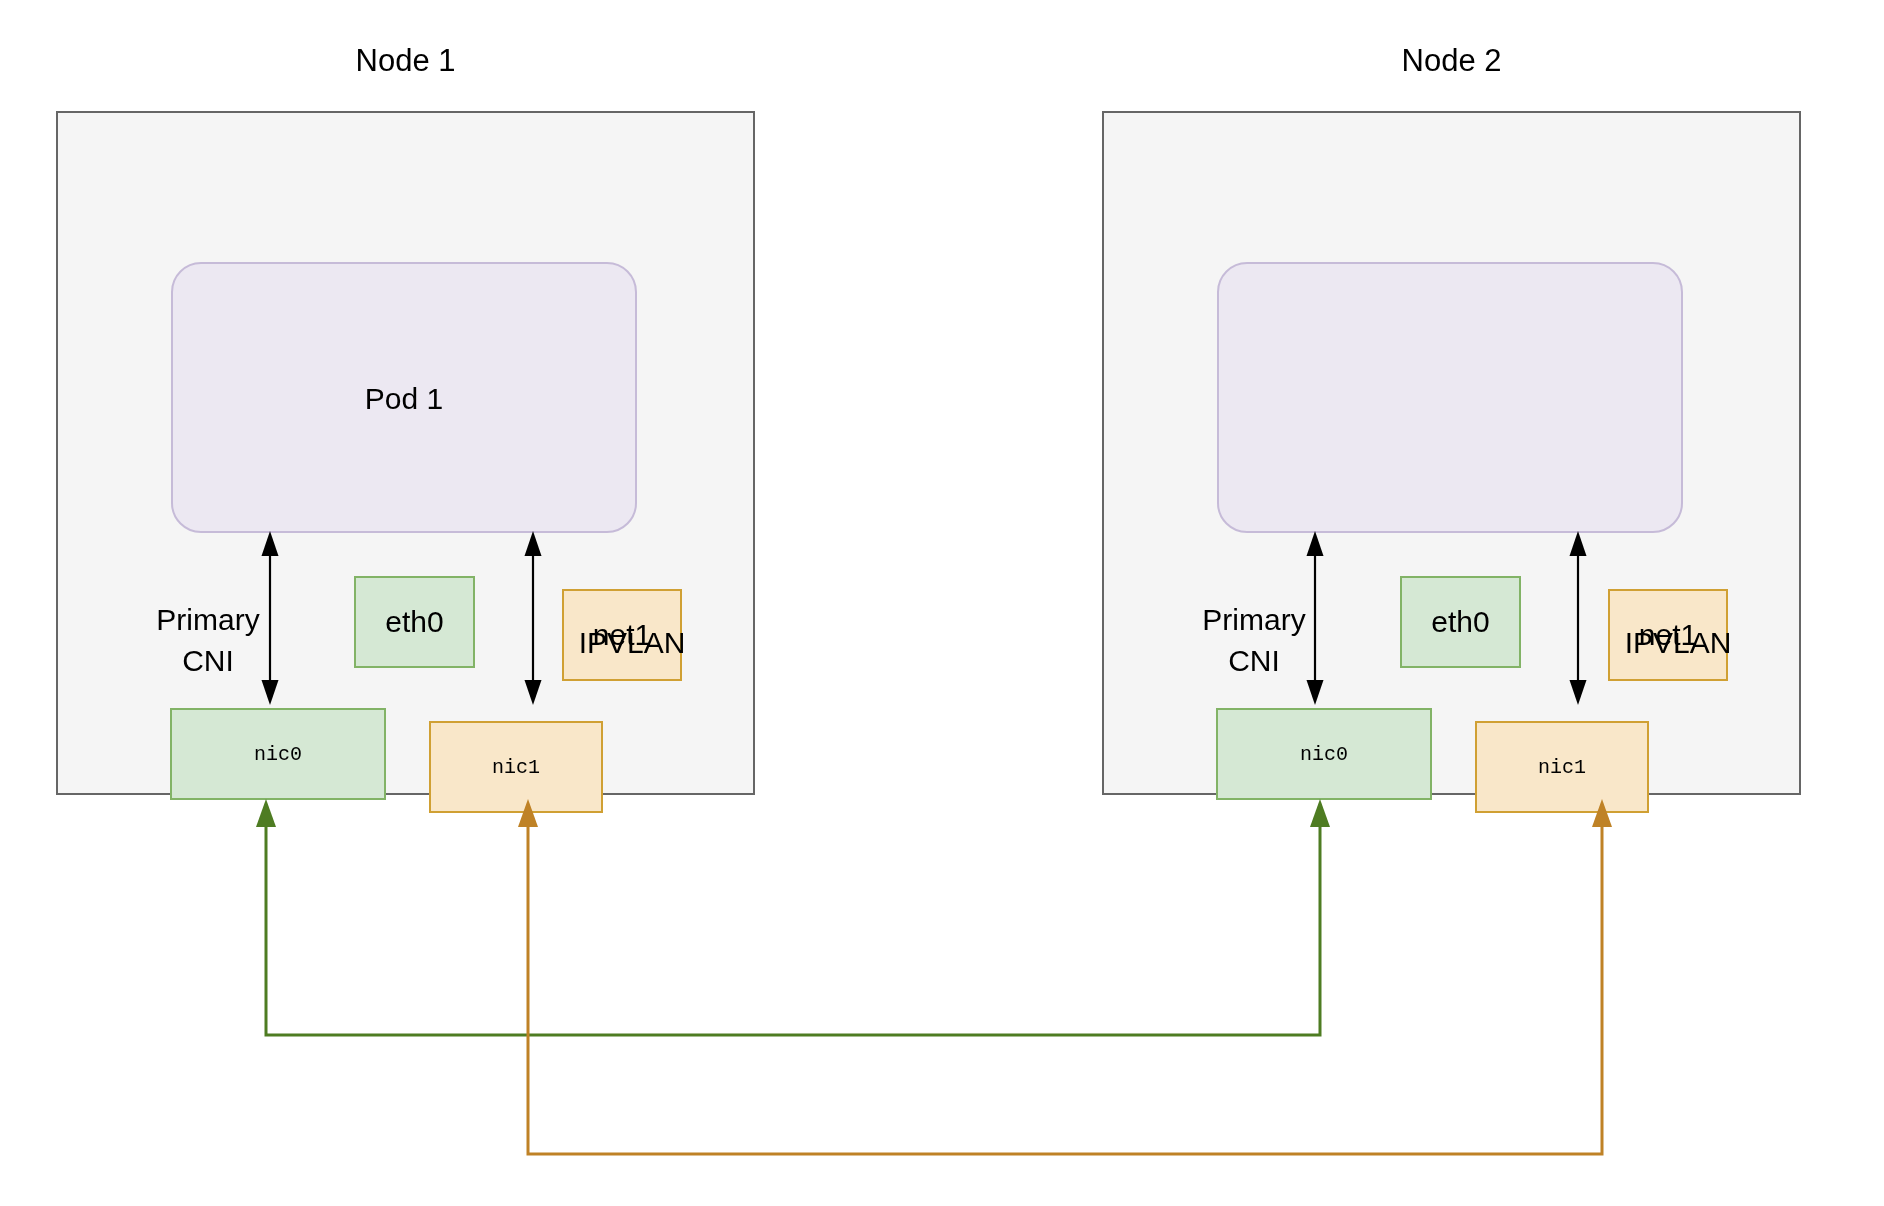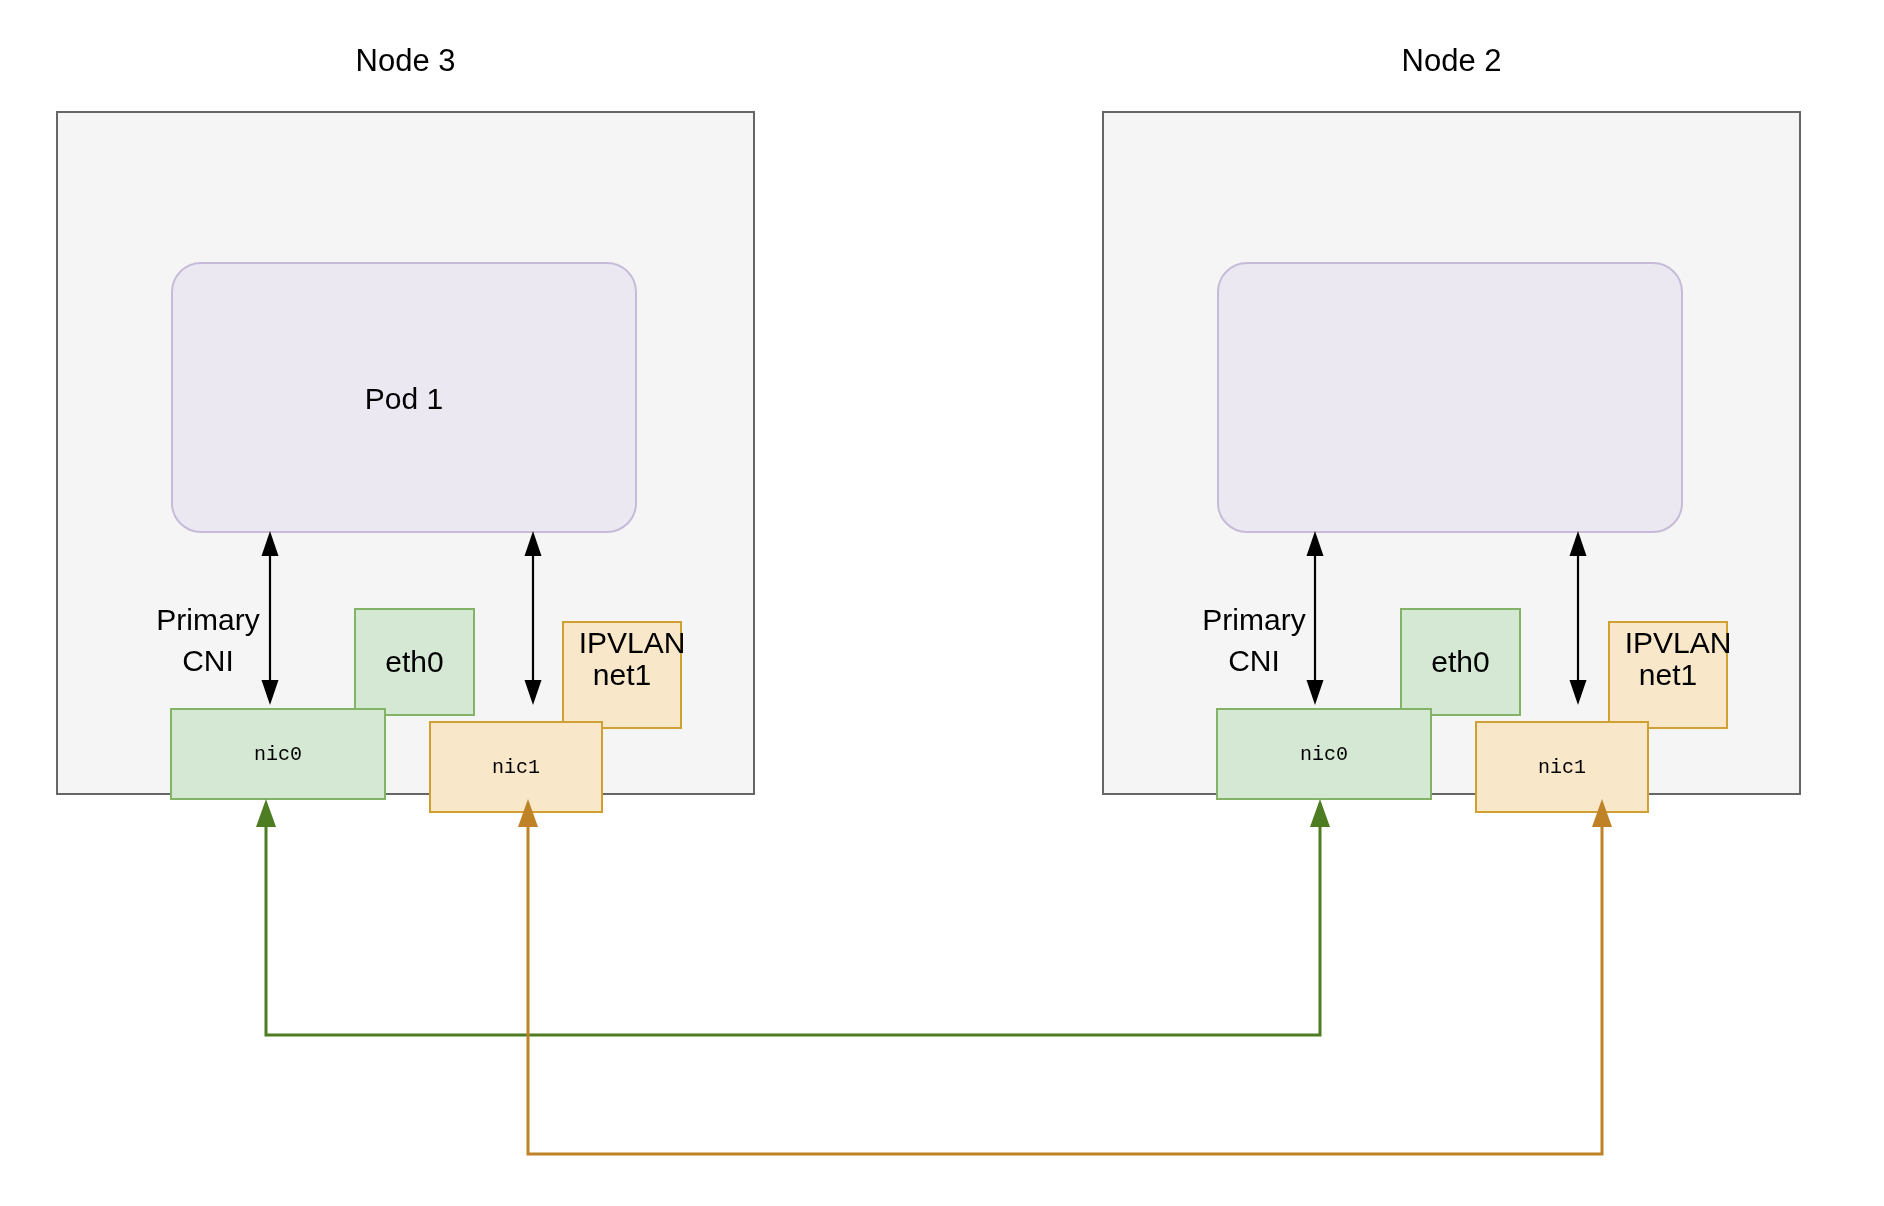--- a/index.html
+++ b/index.html
@@ -29,21 +29,21 @@
     background:var(--pod-fill,#ece8f2);
     border:2px solid var(--pod-border,#c6bbd8);
     border-radius:30px;
     box-sizing:border-box;
   }
   .pod-title {
     position:absolute; top:120px; left:0; width:100%;
     text-align:center; font-size:30px; line-height:30px;
   }
   .iface {
-    position:absolute; top:344px; width:121px; height:108px;
+    position:absolute; top:312px; width:121px; height:92px;
     display:flex; align-items:center; justify-content:center;
     font-size:30px; box-sizing:border-box;
   }
   .iface--eth0 { left:181px; }
   .iface--net1 { left:389px; width:120px; }
   .nic {
     position:absolute; top:595px; height:92px;
     display:flex; align-items:center; justify-content:center;
     font-size:20px; box-sizing:border-box;font-family:Liberation Mono, monospace;
   }
@@ -68,21 +68,21 @@
   .wires .green-head  { fill:var(--link-green,#4e7c22); }
   .wires .orange-path { stroke:var(--link-orange,#bf8226); stroke-width:3; fill:none; }
   .wires .orange-head { fill:var(--link-orange,#bf8226); }
 </style>
 </head>
 <body>
 
 <div class="canvas">
 
   <div class="node node--1">
-    <div class="node-title">Node 3</div>
+    <div class="node-title">Node 1</div>
     <div class="node-box">
       <div class="pod">
         <div class="pod-title">Pod 1</div>
         <div class="iface iface--eth0 box-green">eth0</div>
         <div class="iface iface--net1 box-orange">net1</div>
       </div>
       <div class="nic nic--0 box-green">nic0</div>
       <div class="nic nic--1 box-orange">nic1</div>
       <div class="conn-label conn-label--primary">Primary
 CNI</div>

